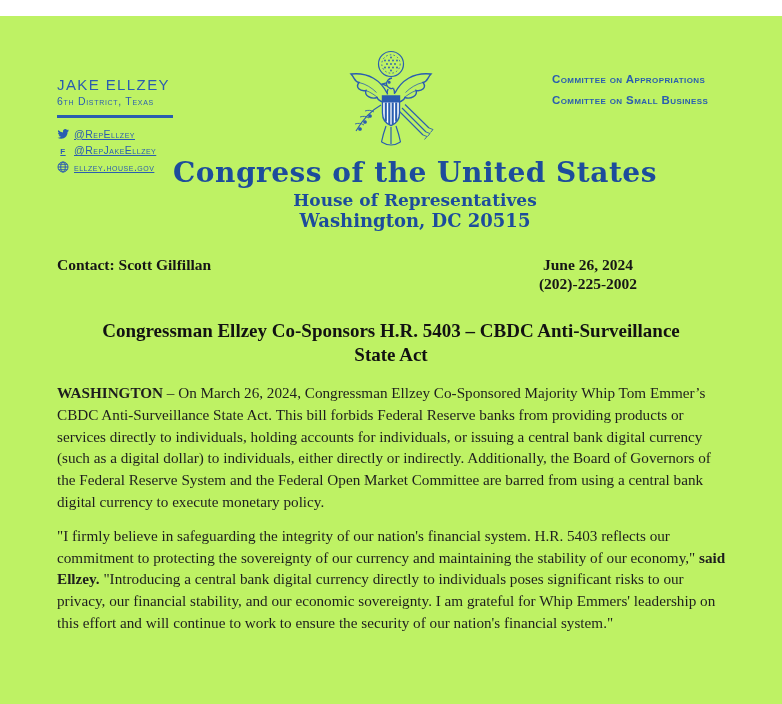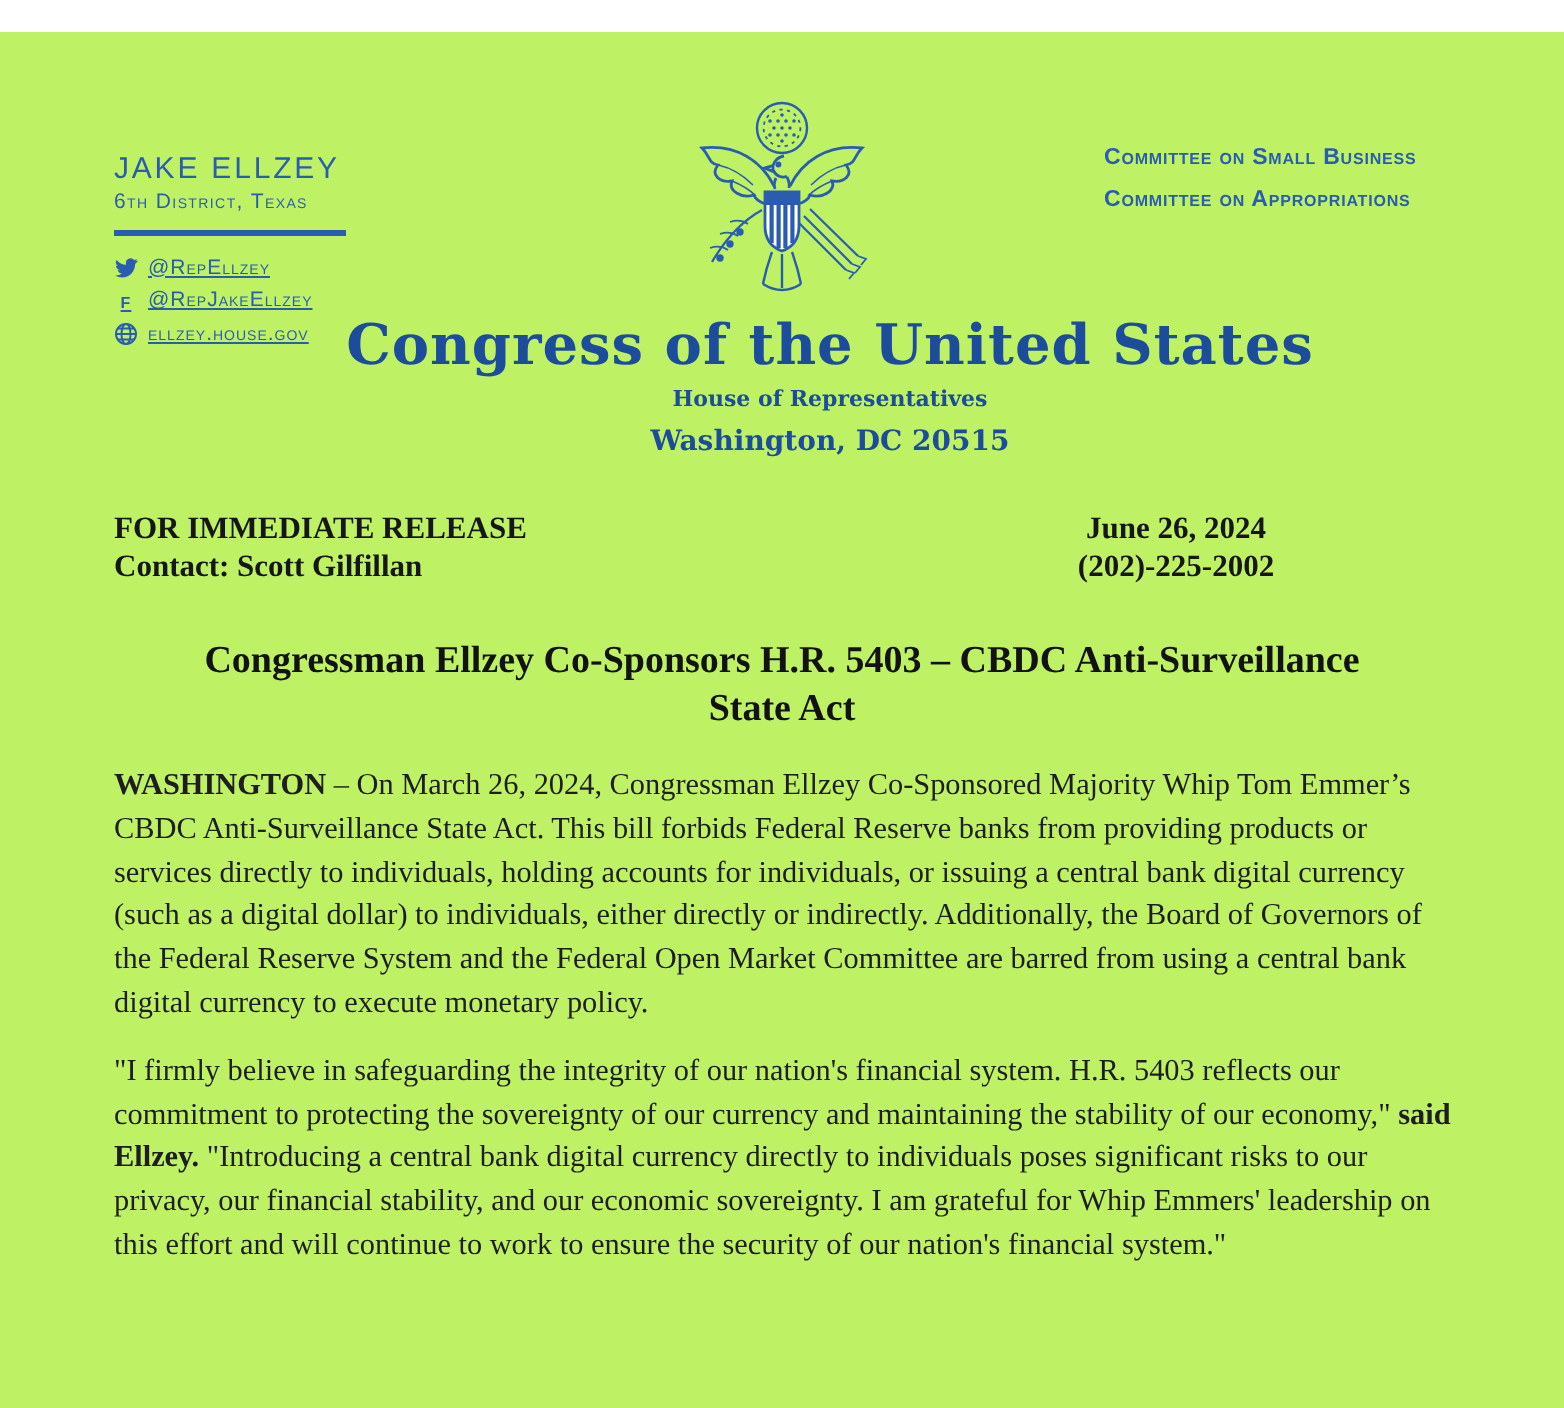--- a/index.html
+++ b/index.html
@@ -38,22 +38,22 @@
     font-family:"Liberation Sans",sans-serif;
     font-size:11.5px;font-weight:bold;
     font-variant:small-caps;letter-spacing:0.4px;
     line-height:21px;white-space:nowrap;
   }
   
   .seal{position:absolute;left:50%;top:31px;transform:translateX(-50%);width:100px;height:114px;}
   .org{position:absolute;top:141px;left:0;right:0;text-align:center;color:var(--deep-blue);
     font-family:"DejaVu Serif",serif;font-weight:bold;padding-left:48px;}
   .org-line1{font-size:28px;line-height:31px;letter-spacing:0.5px;}
-  .org-line2{font-size:11px;line-height:20px;margin-top:2px;}
-  .org-line3{font-size:14px;line-height:20px;margin-top:1px;}
+  .org-line2{font-size:17px;line-height:20px;margin-top:2px;}
+  .org-line3{font-size:18px;line-height:20px;margin-top:1px;}
   
   .release-row{position:absolute;top:240px;left:57px;width:668px;font-weight:bold;
     font-size:15.5px;line-height:18.5px;color:#161616;}
   .release-left{display:inline-block;}
   .release-right{position:absolute;left:401px;top:0;width:260px;text-align:center;}
   
   .headline{position:absolute;top:303px;left:0;right:0;text-align:center;}
   .headline-inner{max-width:600px;margin:0 auto;font-size:19px;font-weight:bold;line-height:24px;color:#121212;}
   .body{position:absolute;top:366px;left:57px;width:672px;font-size:15.2px;line-height:21.8px;color:#1e1e1e;}
   .body p{margin-bottom:12px;}
@@ -93,22 +93,22 @@
           <line x1="2" y1="12" x2="22" y2="12"></line>
           <line x1="3.4" y1="6.5" x2="20.6" y2="6.5"></line>
           <line x1="3.4" y1="17.5" x2="20.6" y2="17.5"></line>
         </svg>
       </span>
       <span>ellzey.house.gov</span>
     </div>
   </div>
 
   <div class="committees">
+    <div>Committee on Appropriations</div>
     <div>Committee on Small Business</div>
-    <div>Committee on Appropriations</div>
   </div>
 
   <div class="seal">
     <svg width="100" height="114" viewBox="0 0 100 114">
 
       <g stroke="#2a5db0" fill="none" stroke-width="1.2">
         <circle cx="50" cy="17" r="12.5"></circle>
         <circle cx="50" cy="17" r="9.2" stroke-dasharray="1.6 2.2" stroke-width="0.9"></circle>
       </g>
       <g fill="#2a5db0">
@@ -179,21 +179,20 @@
   </div>
 
   <div class="org">
     <div class="org-line1">Congress of the United States</div>
     <div class="org-line2">House of Representatives</div>
     <div class="org-line3">Washington, DC 20515</div>
   </div>
 
   <div class="release-row">
     <div class="release-left">
-      <div>FOR IMMEDIATE RELEASE</div>
       <div>Contact: Scott Gilfillan</div>
     </div>
     <div class="release-right">
       <div>June 26, 2024</div>
       <div>(202)-225-2002</div>
     </div>
   </div>
 
   <div class="headline">
     <h1 class="headline-inner">Congressman Ellzey Co-Sponsors H.R. 5403 – CBDC Anti-Surveillance State Act</h1>

